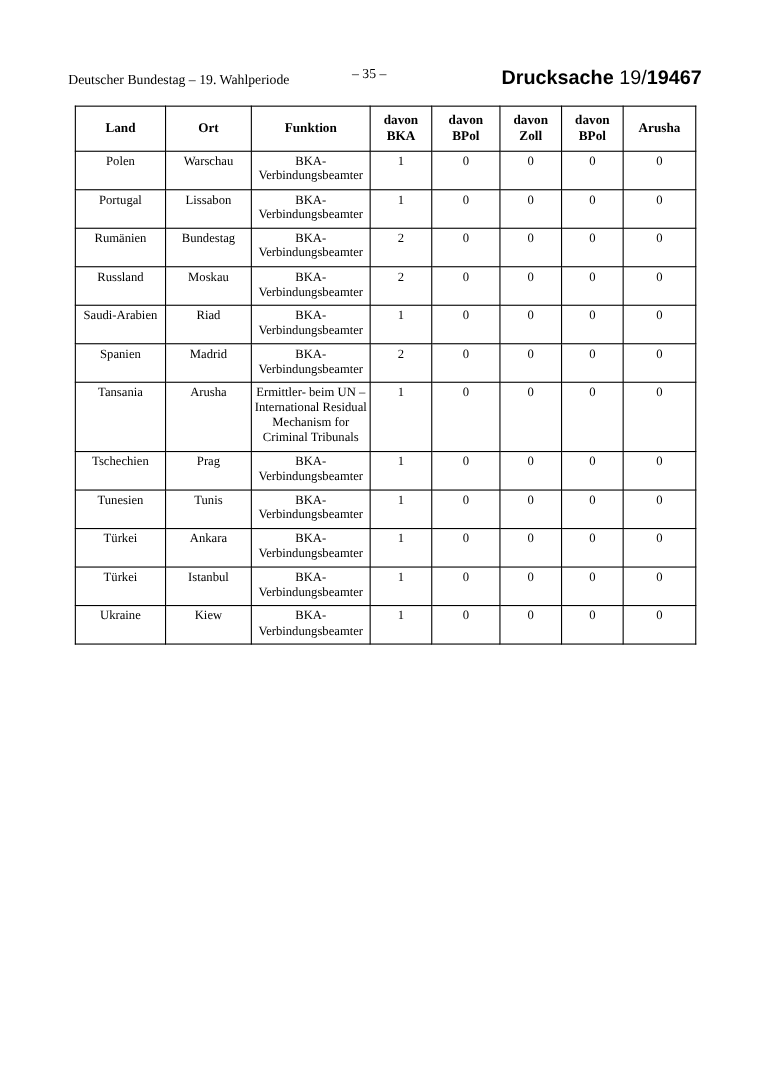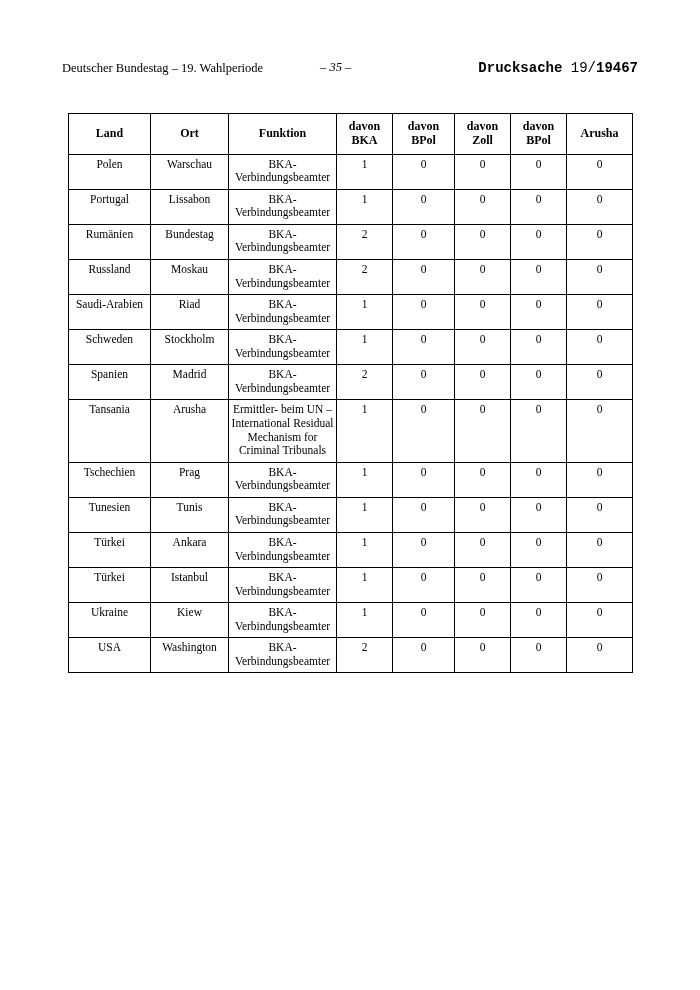--- a/index.html
+++ b/index.html
@@ -37,39 +37,38 @@
     font-size: 12.5px;
     white-space: nowrap;
   }
   .header-center {
     font-family: "Liberation Serif", serif;
     font-size: 12.5px;
     white-space: nowrap;
     position: absolute;
     left: 258px;
     top: 0;
-    font-style: italic;
   }
   .header-right {
-    font-family: Liberation Mono, monospace;
-    font-size: 14px;
+    font-family: Liberation Sans, sans-serif;
+    font-size: 18px;
     font-weight: bold;
     white-space: nowrap;
     margin-left: 44px;
   }
   .header-right .ds-label {
     font-weight: bold;
   }
   .header-right .ds-num-light {
     font-weight: normal;
   }
   table.main {
     position: absolute;
     left: 68px;
-    top: 113px;
+    top: 96px;
     width: 564px;
     border-collapse: collapse;
     table-layout: fixed;
   }
   table.main th, table.main td {
     border: 1px solid #000000;
     vertical-align: top;
     text-align: center;
     font-size: 11.5px;
     line-height: 1.18;
@@ -193,30 +192,20 @@
         <td class="land nowrap-break">Saudi-Arabien</td>
         <td class="ort">Riad</td>
         <td class="funktion">BKA-Verbindungsbeamter</td>
         <td>1</td>
         <td>0</td>
         <td>0</td>
         <td>0</td>
         <td>0</td>
       </tr>
       <tr>
-        <td class="land nowrap-break">Schweden</td>
-        <td class="ort">Stockholm</td>
-        <td class="funktion">BKA-Verbindungsbeamter</td>
-        <td>1</td>
-        <td>0</td>
-        <td>0</td>
-        <td>0</td>
-        <td>0</td>
-      </tr>
-      <tr>
         <td class="land nowrap-break">Spanien</td>
         <td class="ort">Madrid</td>
         <td class="funktion">BKA-Verbindungsbeamter</td>
         <td>2</td>
         <td>0</td>
         <td>0</td>
         <td>0</td>
         <td>0</td>
       </tr>
       <tr>
@@ -272,26 +261,16 @@
       <tr>
         <td class="land nowrap-break">Ukraine</td>
         <td class="ort">Kiew</td>
         <td class="funktion">BKA-Verbindungsbeamter</td>
         <td>1</td>
         <td>0</td>
         <td>0</td>
         <td>0</td>
         <td>0</td>
       </tr>
-      <tr>
-        <td class="land nowrap-break">USA</td>
-        <td class="ort">Washington</td>
-        <td class="funktion">BKA-Verbindungsbeamter</td>
-        <td>2</td>
-        <td>0</td>
-        <td>0</td>
-        <td>0</td>
-        <td>0</td>
-      </tr>
     </tbody>
   </table>
 
 </div>
 
 </body></html>

